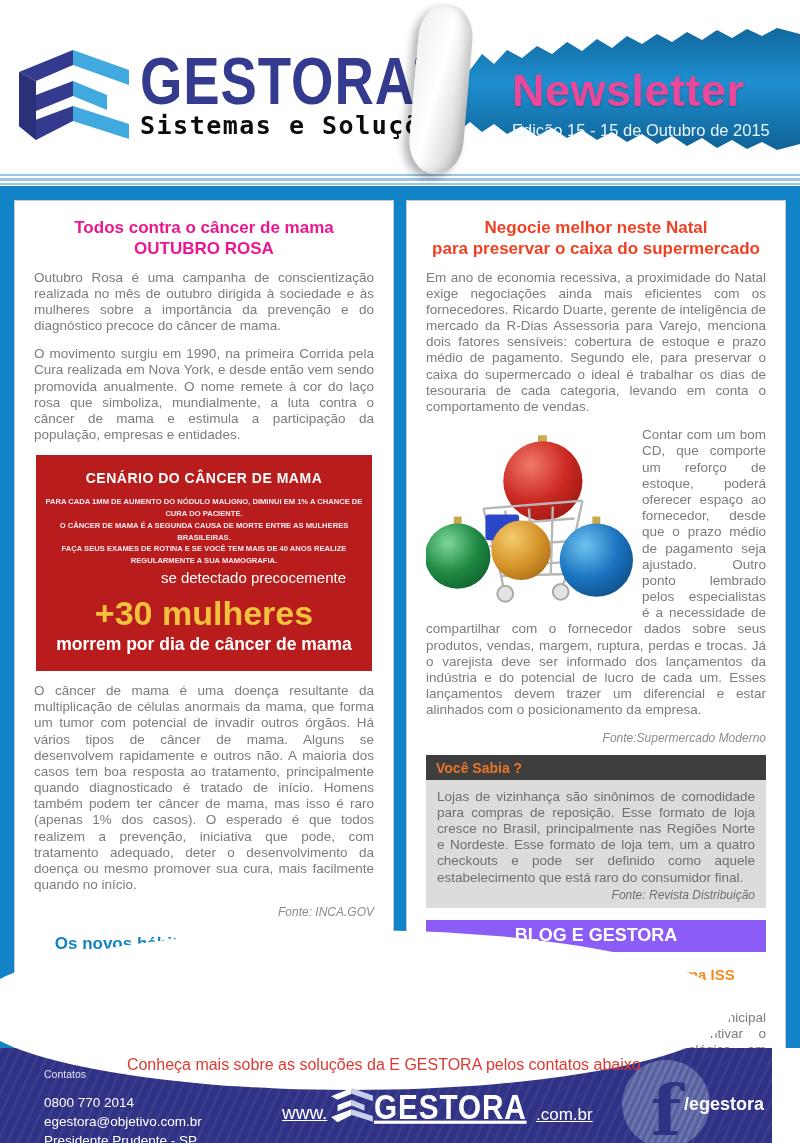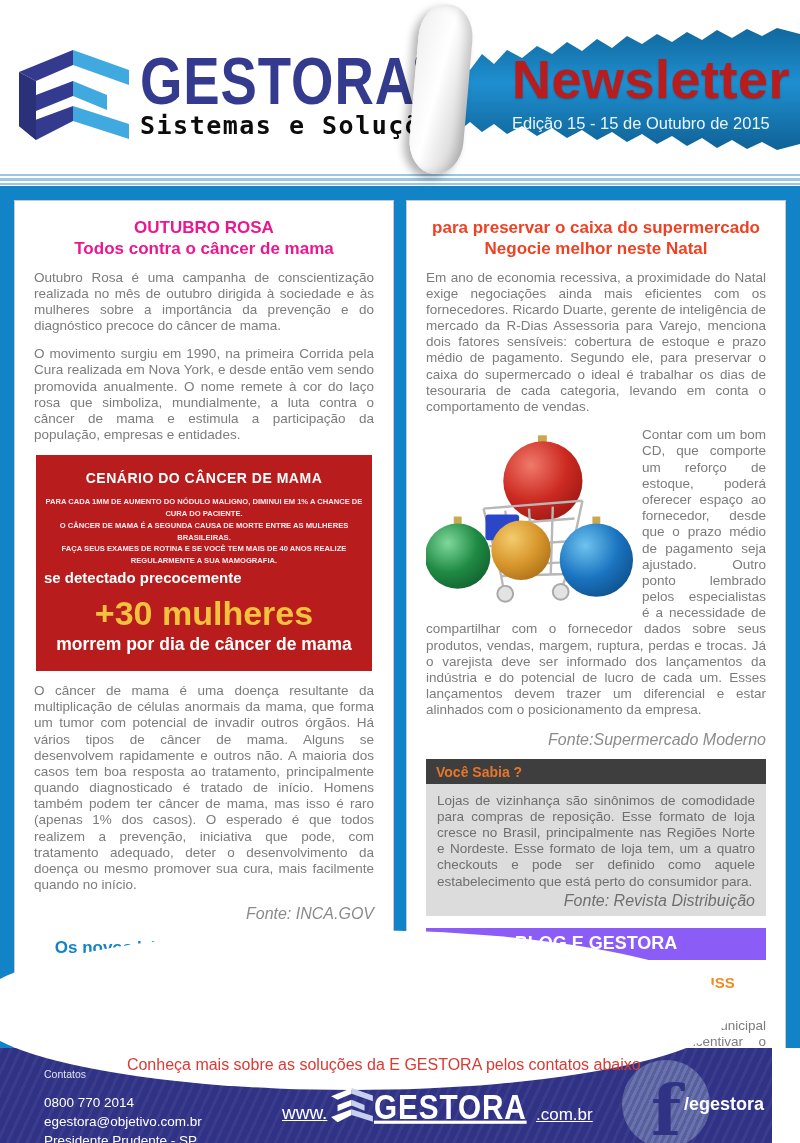--- a/index.html
+++ b/index.html
@@ -14,51 +14,51 @@
   .logo-text { margin-left:8px; }
   .brand-line { display:flex; align-items:flex-start; transform:scale(0.88,1.08); transform-origin:left top; }
   .brand { font-size:62px; font-weight:bold; color:#343b8e; letter-spacing:1px; line-height:0.95; }
   .tm { font-size:18px; color:#343b8e; font-weight:bold; margin-top:2px; }
   .tagline { font-family:"DejaVu Sans Mono", monospace; font-weight:bold; color:#0c0c0c;
              font-size:25px; letter-spacing:1.5px; margin-top:2px; }
   
   .banner { position:absolute; right:0; top:22px; width:350px; height:140px; }
   .banner svg.torn { position:absolute; inset:0; width:100%; height:100%; }
   .banner-textblock { position:absolute; left:62px; top:30px; z-index:3; }
-  .banner-title { color:#b91c1c; font-size:54px; font-weight:bold; line-height:1; letter-spacing:0.5px;
-                  text-shadow:0 1px 2px rgba(0,0,0,.25); }
+  .banner-title { color:#ec4899; font-size:45px; font-weight:bold; line-height:1; letter-spacing:0.5px;
+                  text-shadow:0 1px 2px rgba(0,0,0,.25);margin-top:16px; }
   .banner-edition { color:#eaf5fc; font-size:16.5px; margin-top:8px; }
   .paper-curl { position:absolute; left:-36px; top:-18px; width:54px; height:170px; z-index:2;
     background:linear-gradient(100deg,#efefef 0%,#ffffff 45%,#dedede 78%,#bfbfbf 100%);
     border-radius:26px/34px; transform:rotate(5deg);
     box-shadow:-5px 5px 9px rgba(0,0,0,.30), inset -6px 0 8px rgba(0,0,0,.12); }
   
   .stripes { position:absolute; top:172px; left:0; width:800px; height:14px;
     background:repeating-linear-gradient(180deg,#ffffff 0 2px,#9bc6e6 2px 4.5px); }
   
   .content { position:absolute; top:186px; left:0; width:800px; height:862px; background:#1283c6; }
   .cols { position:absolute; top:14px; left:14px; right:14px; bottom:0; display:flex; gap:12px; }
   .col { background:#fff; border:1px solid #c8c8c8; border-bottom:none; flex:1;
          padding:16px 19px 0; box-sizing:border-box; overflow:hidden; }
   h2 { margin:0 0 10px; text-align:center; font-size:17px; line-height:1.25; }
   h2 .hl { display:block; }
   .h-pink { color:#ec1690; }
   .h-blue { color:#1283c6; margin-top:14px; }
   .h-red  { color:#ef4123; }
   p.body { color:#7c7c7c; font-size:13.5px; line-height:1.2; text-align:justify; margin:0 0 12px; }
-  .src { text-align:right; font-style:italic; color:#8b8b8b; font-size:16px; margin:0 0 10px; }
+  .src { text-align:right; font-style:italic; color:#8b8b8b; font-size:12px; margin:0 0 10px; }
   
   .pinkbox { background:#b91c1c; color:#fff; text-align:center; margin:2px 2px 12px;
              padding:15px 8px 16px; }
   .pb-title { font-weight:bold; font-size:14px; letter-spacing:0.5px; margin-bottom:10px; }
   .pb-line { font-size:7.6px; font-weight:bold; line-height:1.55; color:#fbe9f1; }
   .pb-stat1 { margin-top:13px; font-weight:bold; line-height:1; }
   .pb-stat1 .v { color:#f2c23e; font-size:45px; }
   .pb-stat1 .l { color:#fff; font-size:33px; }
-  .pb-sub1 { color:#fff; font-size:15px; font-weight:bold; text-align:left; padding-right:18px; margin-top:2px; }
+  .pb-sub1 { color:#fff; font-size:15px; font-weight:normal; text-align:right; padding-right:18px; margin-top:2px; }
   .pb-stat2 { color:#f2c23e; font-size:34px; font-weight:bold; margin-top:10px; line-height:1; }
   .pb-sub2 { color:#fff; font-size:17.5px; font-weight:bold; margin-top:4px; }
   
   figure.cart { float:left; width:208px; height:188px; margin:0 8px 4px 0; }
   figure.cart svg { width:100%; height:100%; }
   
   .vs-bar { background:#3e3e3e; color:#e8762a; font-weight:bold; font-size:14px;
             padding:5px 10px 4px; }
   .vs-box { background:#dcdcdc; padding:9px 11px 6px; margin-bottom:12px; }
   .vs-box p.body { color:#6f6f6f; margin-bottom:2px; }
@@ -142,22 +142,22 @@
   </div>
 </div>
 
 <div class="stripes"></div>
 
 <div class="content">
   <div class="cols">
 
     <div class="col">
       <h2>
+        <span class="hl h-pink">Todos contra o câncer de mama</span>
         <span class="hl h-pink">OUTUBRO ROSA</span>
-        <span class="hl h-pink">Todos contra o câncer de mama</span>
       </h2>
       <p class="body">Outubro Rosa é uma campanha de conscientização realizada no mês de outubro dirigida à sociedade e às mulheres sobre a importância da prevenção e do diagnóstico precoce do câncer de mama.</p>
       <p class="body">O movimento surgiu em 1990, na primeira Corrida pela Cura realizada em Nova York, e desde então vem sendo promovida anualmente. O nome remete à cor do laço rosa que simboliza, mundialmente, a luta contra o câncer de mama e estimula a participação da população, empresas e entidades.</p>
 
       <div class="pinkbox">
         <div class="pb-title">CENÁRIO DO CÂNCER DE MAMA</div>
         <div class="pb-line">PARA CADA 1MM DE AUMENTO DO NÓDULO MALIGNO, DIMINUI EM 1% A CHANCE DE CURA DO PACIENTE.</div>
         <div class="pb-line">O CÂNCER DE MAMA É A SEGUNDA CAUSA DE MORTE ENTRE AS MULHERES BRASILEIRAS.</div>
         <div class="pb-line">FAÇA SEUS EXAMES DE ROTINA E SE VOCÊ TEM MAIS DE 40 ANOS REALIZE REGULARMENTE A SUA MAMOGRAFIA.</div>
         <div class="pb-sub1">se detectado precocemente</div>
@@ -167,22 +167,22 @@
 
       <p class="body">O câncer de mama é uma doença resultante da multiplicação de células anormais da mama, que forma um tumor com potencial de invadir outros órgãos. Há vários tipos de câncer de mama. Alguns se desenvolvem rapidamente e outros não. A maioria dos casos tem boa resposta ao tratamento, principalmente quando diagnosticado é tratado de início.  Homens também podem ter câncer de mama, mas isso é raro (apenas 1% dos casos). O esperado é que todos realizem a prevenção, iniciativa que pode, com tratamento adequado, deter o desenvolvimento da doença ou mesmo promover sua cura, mais facilmente quando no início.</p>
       <div class="src">Fonte: INCA.GOV</div>
 
       <h2 class="h-blue">Os novos hábitos de um novo tempo</h2>
 
     </div>
 
     <div class="col">
       <h2>
+        <span class="hl h-red">Negocie melhor neste Natal</span>
         <span class="hl h-red">para preservar o caixa do supermercado</span>
-        <span class="hl h-red">Negocie melhor neste Natal</span>
       </h2>
       <p class="body">Em ano de economia recessiva, a proximidade do Natal exige negociações ainda mais eficientes com os fornecedores. Ricardo Duarte, gerente de inteligência de mercado da R-Dias Assessoria para Varejo, menciona dois fatores sensíveis: cobertura de estoque e prazo médio de pagamento. Segundo ele, para preservar o caixa do supermercado o ideal é trabalhar os dias de tesouraria de cada categoria, levando em conta o comportamento de vendas.</p>
 
       <figure class="cart">
         <svg viewBox="0 0 210 185">
           <defs>
             <radialGradient id="rg" cx="0.35" cy="0.3" r="0.9">
               <stop offset="0" stop-color="#f07a6a"></stop>
                 <stop offset="0.5" stop-color="#cc2a22"></stop>
                 <stop offset="1" stop-color="#8f120e"></stop>
@@ -226,21 +226,21 @@
           <circle cx="32" cy="128" r="33" fill="url(#gg)"></circle>
           <rect x="168" y="88" width="8" height="8" fill="#c9a94e"></rect>
           <circle cx="172" cy="132" r="37" fill="url(#bg)"></circle>
         </svg>
       </figure>
       <p class="body"><span>Contar com um bom CD, que comporte um reforço de estoque, poderá oferecer espaço ao fornecedor, desde que o prazo médio de pagamento seja ajustado. Outro ponto lembrado pelos especialistas é a necessidade</span><span> de compartilhar com o fornecedor dados sobre seus produtos, vendas, margem, ruptura, perdas e trocas. Já o varejista deve ser informado dos lançamentos da indústria e do potencial de lucro de cada um. Esses lançamentos devem trazer um diferencial e estar alinhados com o posicionamento da empresa.</span></p>
       <div class="src" style="clear:both">Fonte:Supermercado Moderno</div>
 
       <div class="vs-bar">Você Sabia ?</div>
       <div class="vs-box">
-        <p class="body">Lojas de vizinhança são sinônimos de comodidade para compras de reposição. Esse formato de loja cresce no Brasil, principalmente nas Regiões Norte e Nordeste. Esse formato de loja tem, um a quatro checkouts e pode ser definido como aquele estabelecimento que está perto do consumidor para.</p>
+        <p class="body">Lojas de vizinhança são sinônimos de comodidade para compras de reposição. Esse formato de loja cresce no Brasil, principalmente nas Regiões Norte e Nordeste. Esse formato de loja tem, um a quatro checkouts e pode ser definido como aquele estabelecimento que está raro do consumidor final.</p>
         <div class="src">Fonte: Revista Distribuição</div>
       </div>
 
       <div class="blog-bar">BLOG E GESTORA</div>
       <div class="blog-title">E GESTORA faz parte do programa ISS Software</div>
       <p class="body">O programa ISS Software faz parte da Lei Municipal 8.323/2013, que tem por objetivo incentivar o desenvolvimento e a inovação tecnológica em Presidente Prudente-SP, além de proporcionar a geração de emprego, um projeto de iniciativa do Arranjo Produtivo Local (APL) Software do Oeste Paulista, composto por empresas produtoras de software, dentre elas a E GESTORA. A lei possibilita às empresas utilizar até 40% do ISS recolhido em prol de investimentos, como capacitação e aquisição de infraestrutura.</p>
 
     </div>
 
   </div>

